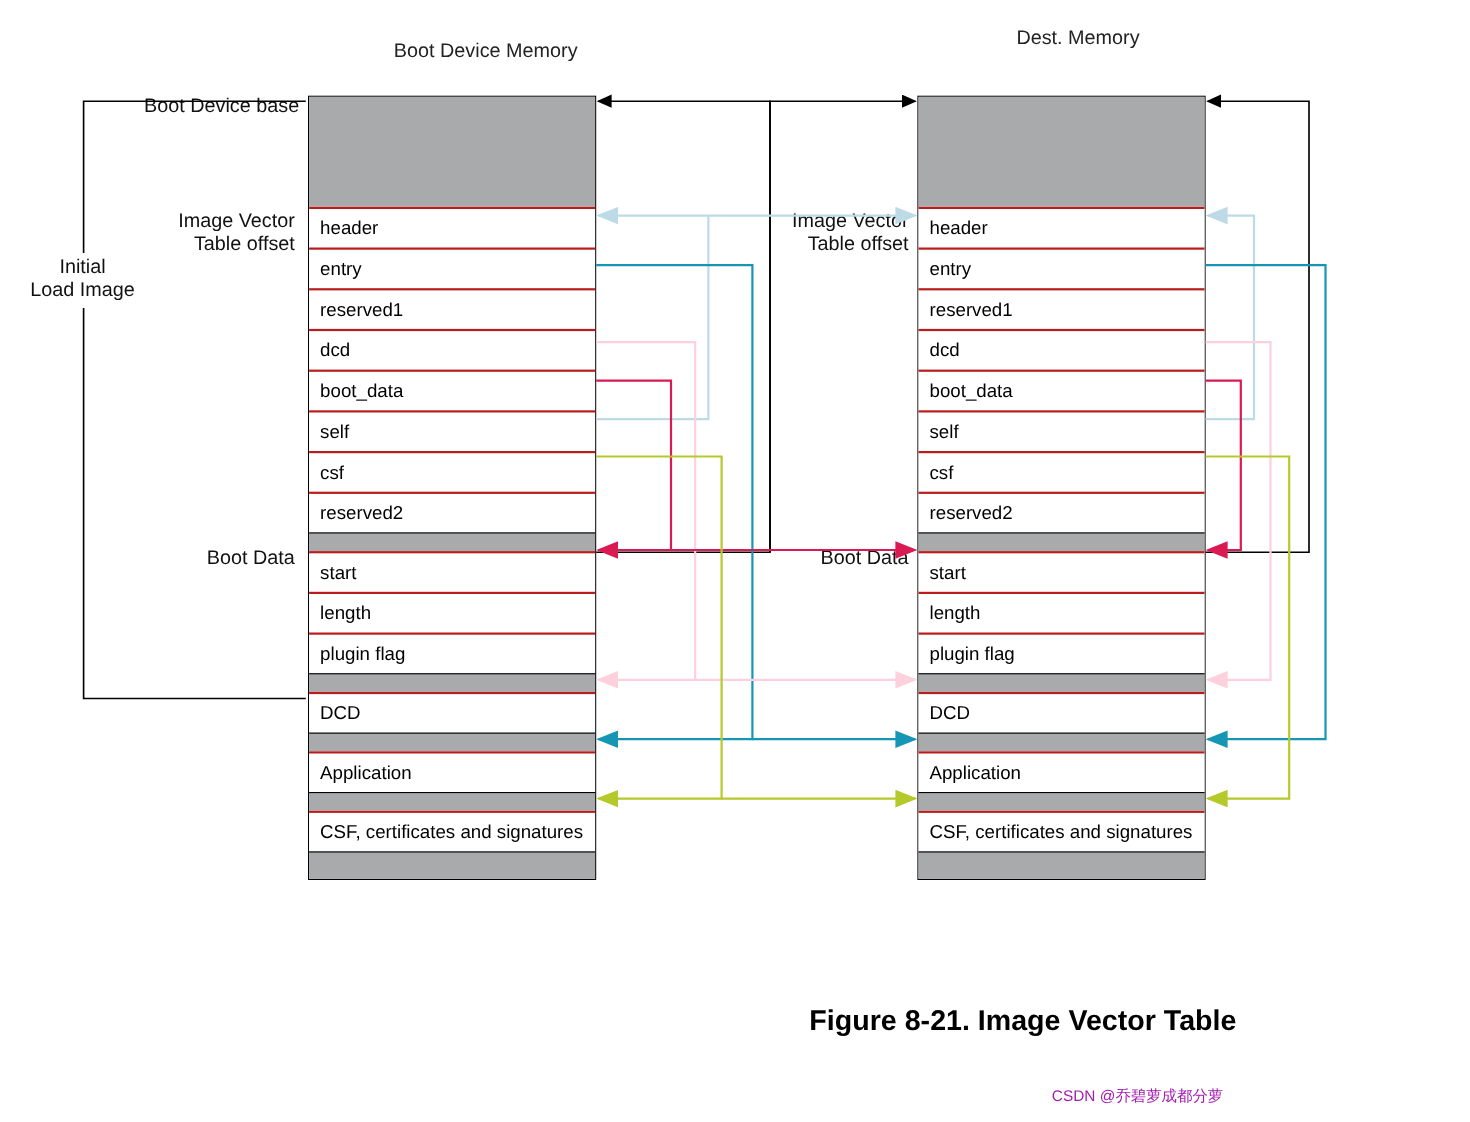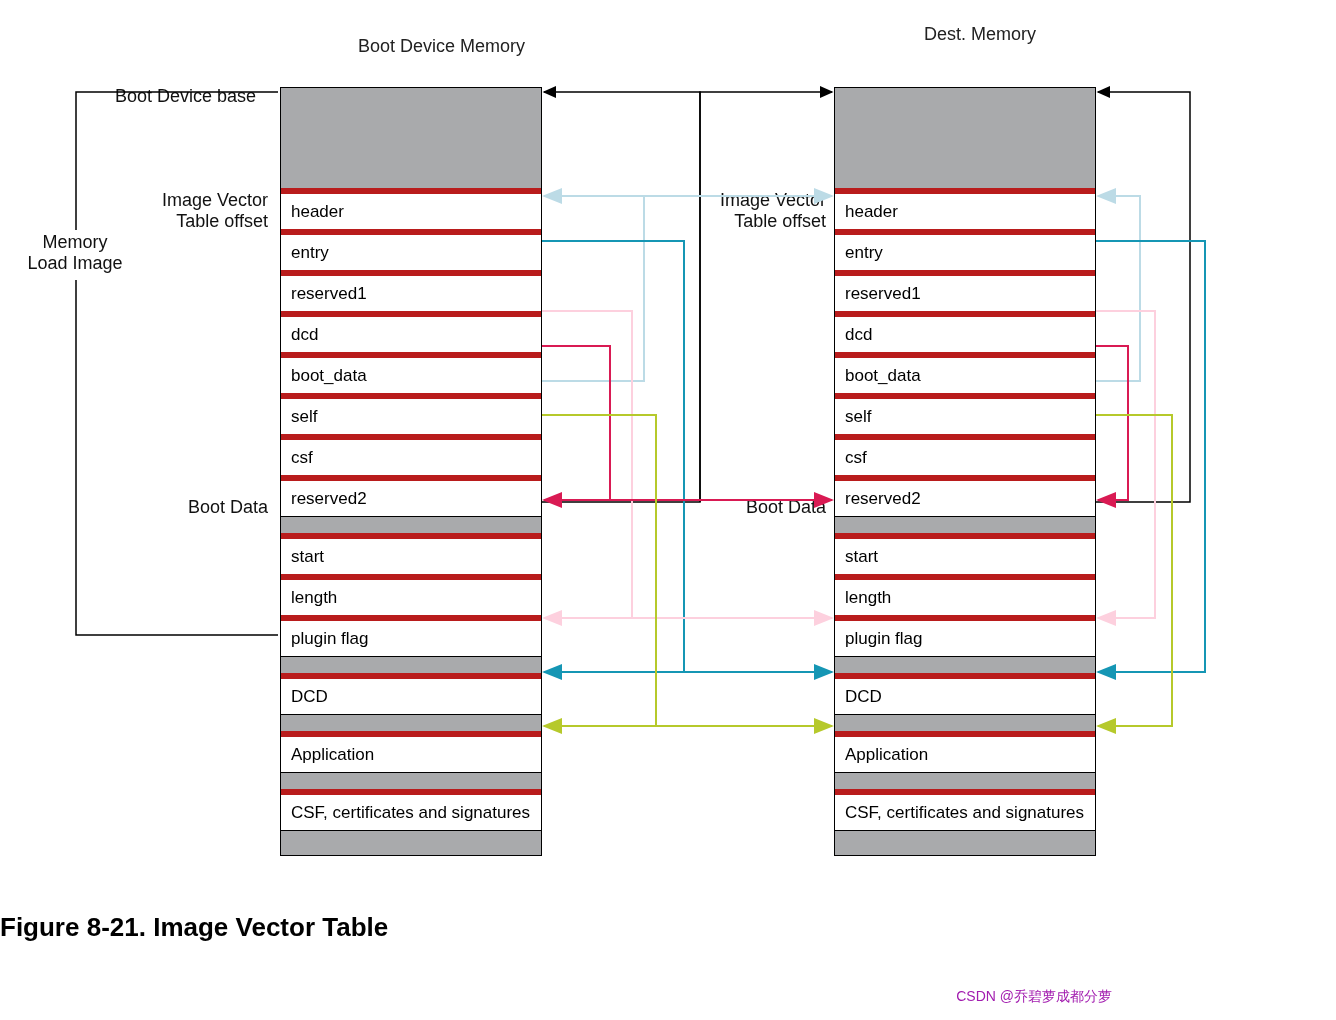--- a/index.html
+++ b/index.html
@@ -1,48 +1,48 @@
 <!DOCTYPE html>
 <html><head>
 <meta charset="utf-8">
 <style>
   html,body{margin:0;padding:0;font-family:Arial,Helvetica,sans-serif;background:#fff;color:#000}
   .stage{position:relative;width:1124px;height:1020px}
   .title{position:absolute;font-size:18px;color:#222}
   .label{position:absolute;font-size:18px;color:#111;text-align:right}
   .label.center{text-align:center}
-  .caption{position:absolute;font-size:26px;font-weight:700;left:0;right:0;text-align:left}
+  .caption{position:absolute;font-size:26px;font-weight:700;left:0;right:0;text-align:right}
   .watermark{position:absolute;right:12px;bottom:14px;font-size:14px;color:#a21caf}
   .memcol{position:absolute;width:262px;border:1px solid #000;box-sizing:border-box}
   .gap{background:#a9aaac;height:16px;border-top:1px solid #000}
   .gap.first{border-top:0}
   .gap.big{height:100px}
   .gap.last{height:24px;border-bottom:0}
-  .row{height:35px;line-height:35px;padding:0 10px;border-top:6px solid #b91c1c;background:#fff;font-size:17px;white-space:nowrap}
+  .row{height:35px;line-height:35px;padding:0 10px;border-top:2px solid #b91c1c;background:#fff;font-size:17px;white-space:nowrap}
   svg.wires{position:absolute;left:0;top:0;width:1336px;height:1020px;pointer-events:none}
   svg .blk{stroke:#000;stroke-width:1.5;fill:none}
   svg .lightblue{stroke:#bcdbe6;stroke-width:2;fill:none}
   svg .teal{stroke:#1596b4;stroke-width:2;fill:none}
   svg .pink{stroke:#fdd0de;stroke-width:2;fill:none}
   svg .red{stroke:#d91a53;stroke-width:2;fill:none}
   svg .olive{stroke:#b6c92b;stroke-width:2;fill:none}
 </style>
 </head>
 <body>
 
 <div class="stage">
 
   <div class="title" style="left:358px;top:36px">Boot Device Memory</div>
   <div class="title" style="left:924px;top:24px">Dest. Memory</div>
 
   <div class="label center" style="left:20px;top:232px;width:110px">
-    <span>Memory</span><br>
+    <span>Initial</span><br>
     <span>Load Image</span>
   </div>
-  <div class="label" style="left:98px;top:86px;width:158px">Boot Device base</div>
+  <div class="label" style="left:114px;top:86px;width:158px">Boot Device base</div>
   <div class="label" style="left:120px;top:190px;width:148px">
     <span>Image Vector</span><br>
     <span>Table offset</span>
   </div>
   <div class="label" style="left:152px;top:497px;width:116px">Boot Data</div>
 
   <div class="label" style="left:678px;top:190px;width:148px">
     <span>Image Vector</span><br>
     <span>Table offset</span>
   </div>

